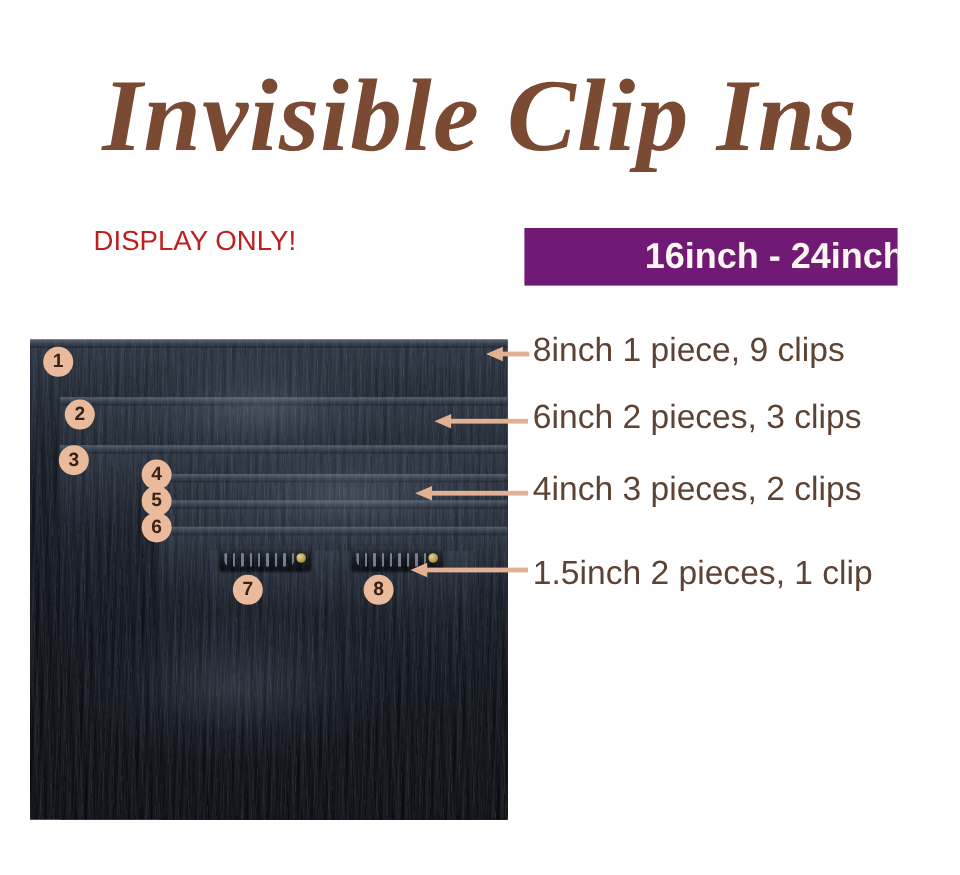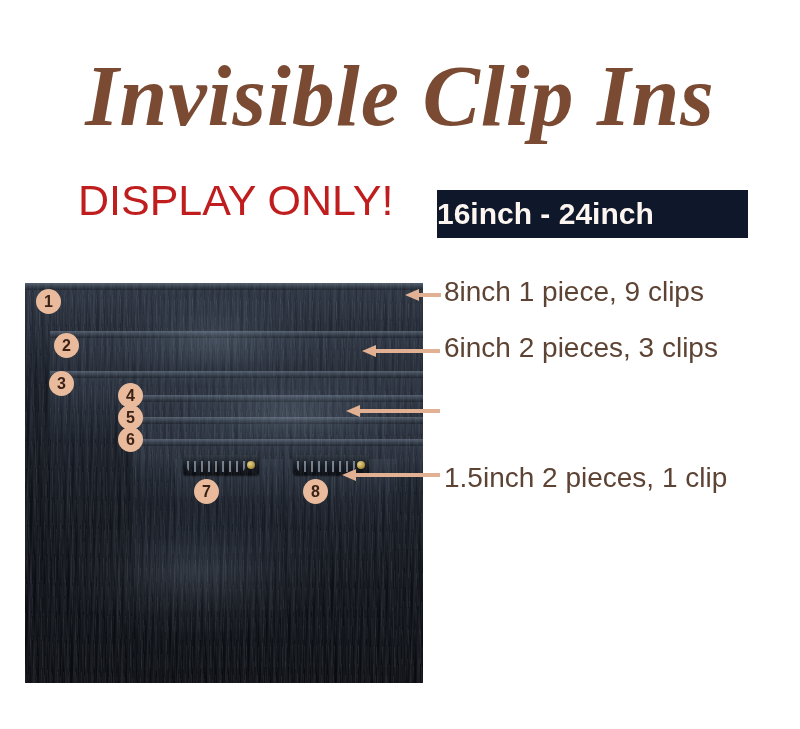--- a/index.html
+++ b/index.html
@@ -33,37 +33,37 @@
     white-space: nowrap;
   }
 
   
   #display-only {
     position: absolute;
     left: 78px;
     top: 180px;
     font-family: "Liberation Sans", sans-serif;
     font-weight: 400;
-    font-size: 43px;
+    font-size: 23px;
     line-height: 40px;
     color: #c01e1e;
     white-space: nowrap;
   }
 
   
   #size-badge {
     position: absolute;
     left: 437px;
     top: 190px;
     width: 317px;
     height: 48px;
-    background: #0f172a;
+    background: #701a75;
     display: flex;
     align-items: center;
-    justify-content: flex-start;
+    justify-content: flex-end;
   }
   #size-badge-label {
     font-family: "Liberation Sans", sans-serif;
     font-weight: 700;
     font-size: 30px;
     line-height: 32px;
     color: #fdf6f0;
     white-space: nowrap;
   }
 
@@ -311,20 +311,21 @@
     <div class="arrow-shaft" style="width:82px;"></div>
     <div class="arrow-head"></div>
   </div>
   <div class="arrow" style="left:342px; top:472px; width:98px;">
     <div class="arrow-shaft" style="width:86px;"></div>
     <div class="arrow-head"></div>
   </div>
 
   <div class="annot-label" style="left:444px; top:276px;">8inch 1 piece, 9 clips</div>
   <div class="annot-label" style="left:444px; top:332px;">6inch 2 pieces, 3 clips</div>
+  <div class="annot-label" style="left:444px; top:392px;">4inch 3 pieces, 2 clips</div>
   <div class="annot-label" style="left:444px; top:462px;">1.5inch 2 pieces, 1 clip</div>
 
   <svg id="logo-mark" viewBox="0 0 22 30">
     <circle cx="11" cy="20" r="8.2" fill="none" stroke="#6e4733" stroke-width="3"></circle>
     <path d="M11 11.8 C11 5.5 14 2.5 18 2.5" fill="none" stroke="#6e4733" stroke-width="3" stroke-linecap="round"></path>
   </svg>
 
 </div>
 
 </body></html>

